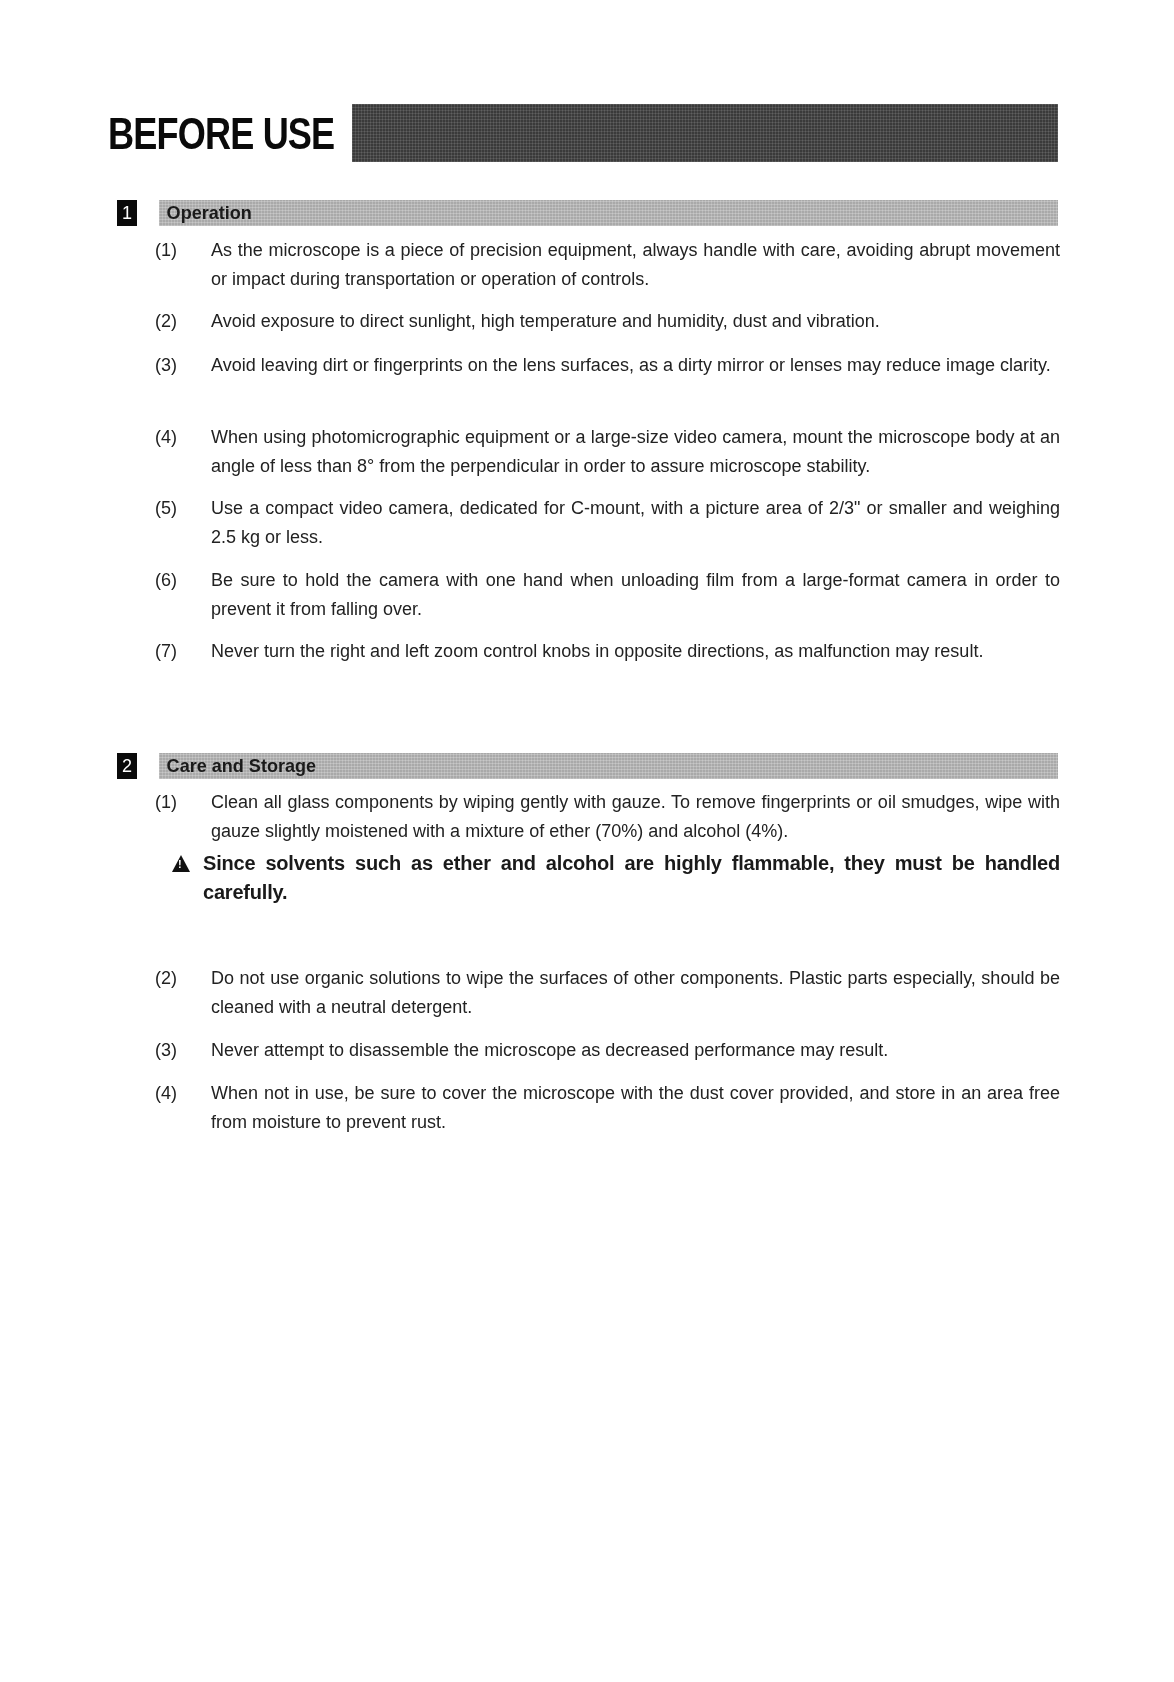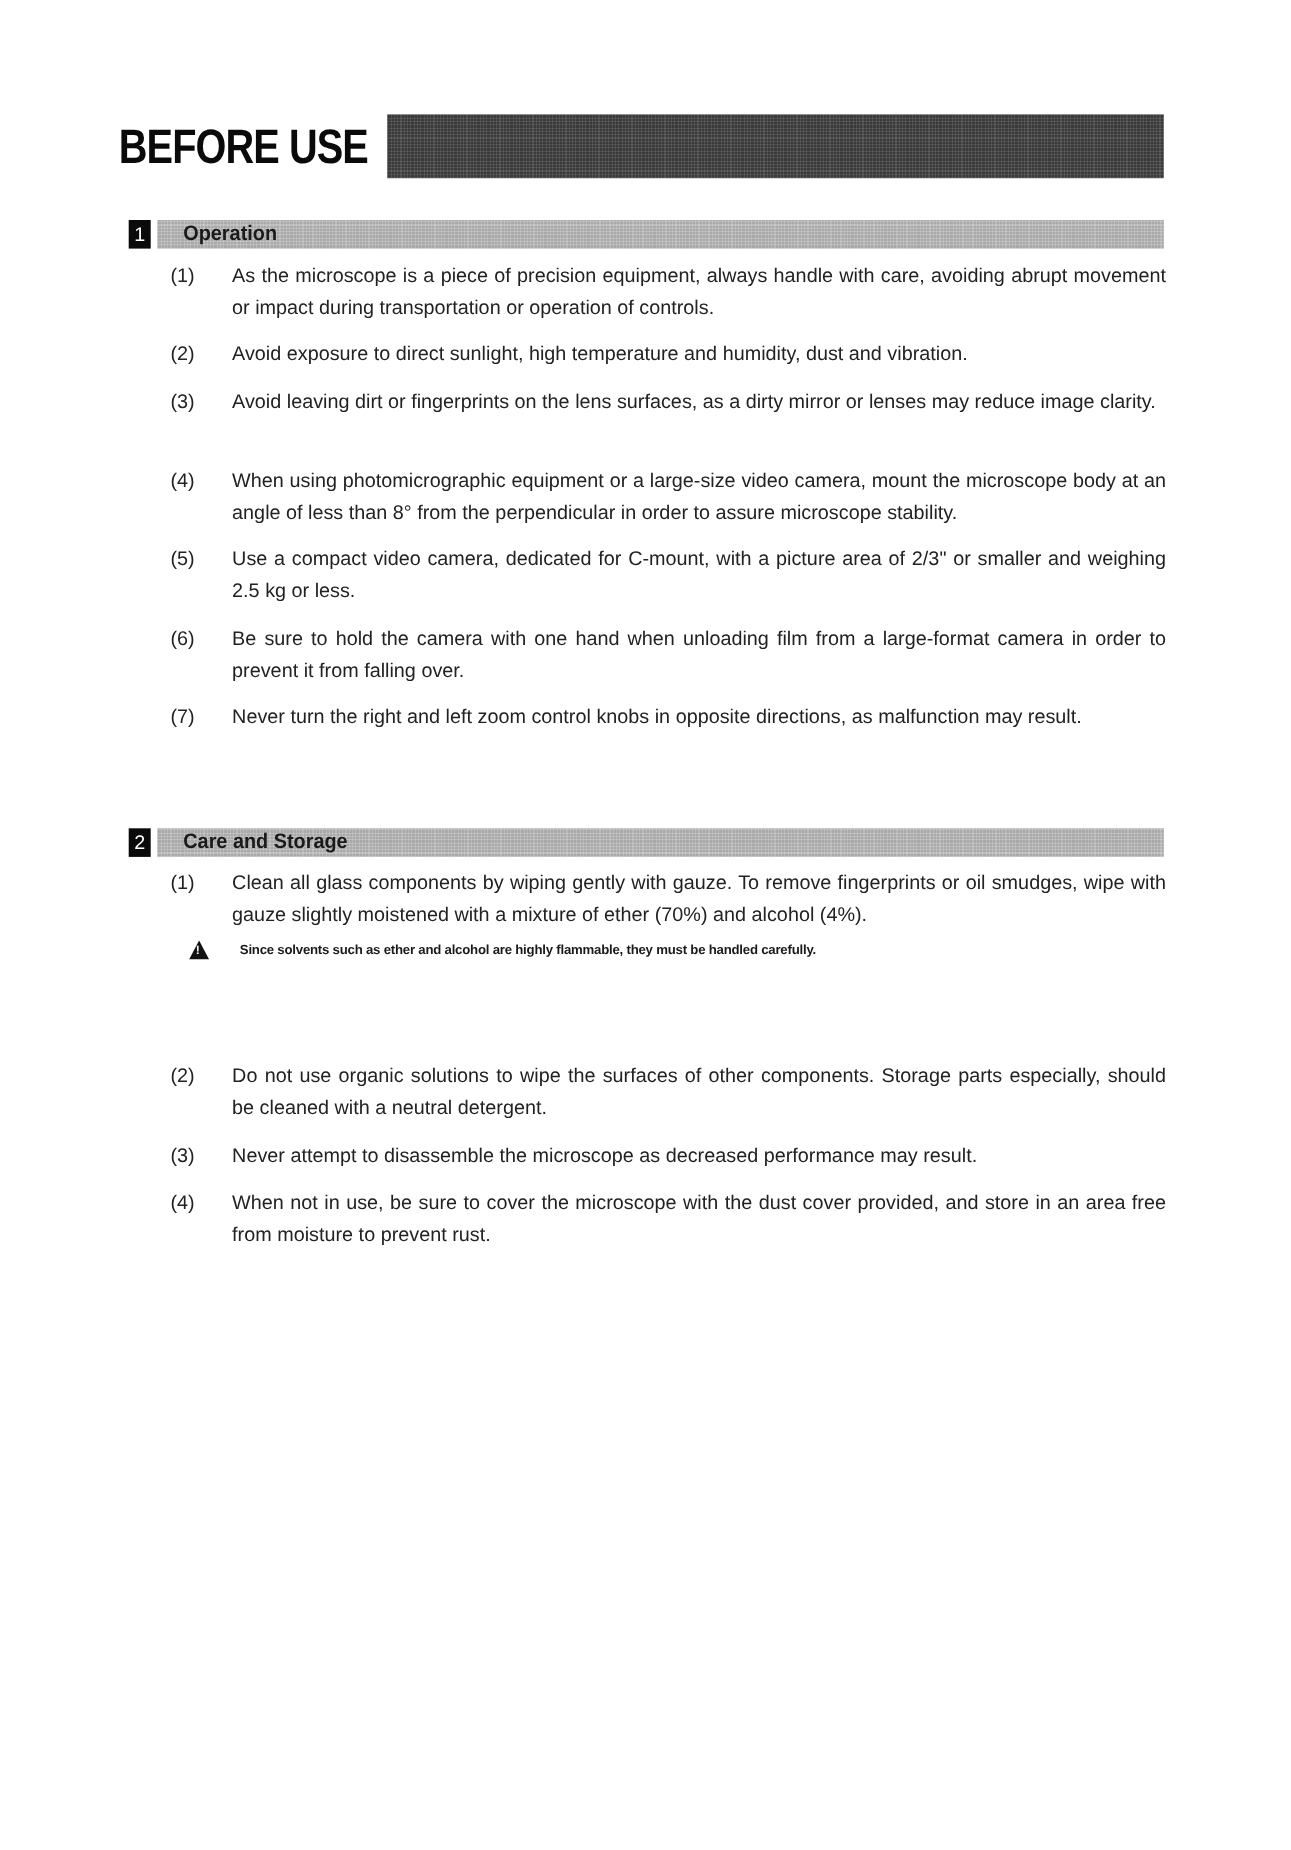--- a/index.html
+++ b/index.html
@@ -27,26 +27,26 @@
     .section-header {
       position: absolute; left: 117px; width: 941px; height: 26px;
       display: flex; align-items: center;
     }
     .section-num {
       width: 20px; height: 26px; background: #0a0a0a; color: #ffffff;
       font-family: "Liberation Sans", sans-serif; font-size: 18px; font-weight: 400;
       display: flex; align-items: center; justify-content: center; flex: none;
     }
     .section-bar {
-      margin-left: 6px; flex: 1; height: 26px;
+      margin-left: 22px; flex: 1; height: 26px;
       background-color: #a9a9a9;
       background-image:
         repeating-linear-gradient(0deg, rgba(255,255,255,0.22) 0 1px, transparent 1px 3px),
         repeating-linear-gradient(90deg, rgba(255,255,255,0.18) 0 1px, transparent 1px 3px);
-      display: flex; align-items: center; padding-left: 16px;
+      display: flex; align-items: center;
     }
     .section-title {
       font-family: "Liberation Sans", sans-serif; font-weight: 700; font-size: 19px;
       color: #1a1a1a; padding-left: 8px; transform: scaleX(0.95); transform-origin: left center;
     }
     .item {
       position: absolute; left: 155px; width: 905px;
       font-size: 18px; line-height: 29px; color: #222;
     }
     .item .num {
@@ -62,21 +62,21 @@
     .warning .warn-icon {
       position: absolute; left: 2px; top: 6px; width: 0; height: 0;
       border-left: 9px solid transparent; border-right: 9px solid transparent;
       border-bottom: 17px solid #111;
     }
     .warning .warn-icon::after {
       content: "!"; position: absolute; left: -3px; top: 2px; color: #fff;
       font-size: 11px; font-weight: 700; line-height: 14px;
     }
     .warning .txt { margin-left: 33px; text-align: justify; }
-    .warning .txt .first { font-size: 12px; letter-spacing: -0.2px; margin-left: 15px; }
+    .warning .txt .first { font-size: 20px; letter-spacing: -0.2px; }
   </style>
 </head>
 <body>
 
 <div class="page-title-row">
   <div class="page-title">BEFORE USE</div>
 </div>
 <div class="title-bar"></div>
 
 <div class="section-header" style="top:200px;">
@@ -129,21 +129,21 @@
 
 <div class="warning">
   <span class="warn-icon"></span>
   <div class="txt">
     <div class="first">Since solvents such as ether and alcohol are highly flammable, they must be handled carefully.</div>
   </div>
 </div>
 
 <div class="item" style="top:964px;">
   <span class="num">(2)</span>
-  <div class="txt">Do not use organic solutions to wipe the surfaces of other components. Storage parts especially, should be cleaned with a neutral detergent.</div>
+  <div class="txt">Do not use organic solutions to wipe the surfaces of other components. Plastic parts especially, should be cleaned with a neutral detergent.</div>
 </div>
 <div class="item" style="top:1036px;">
   <span class="num">(3)</span>
   <div class="txt">Never attempt to disassemble the microscope as decreased performance may result.</div>
 </div>
 <div class="item" style="top:1079px;">
   <span class="num">(4)</span>
   <div class="txt">When not in use, be sure to cover the microscope with the dust cover provided, and store in an area free from moisture to prevent rust.</div>
 </div>
 

